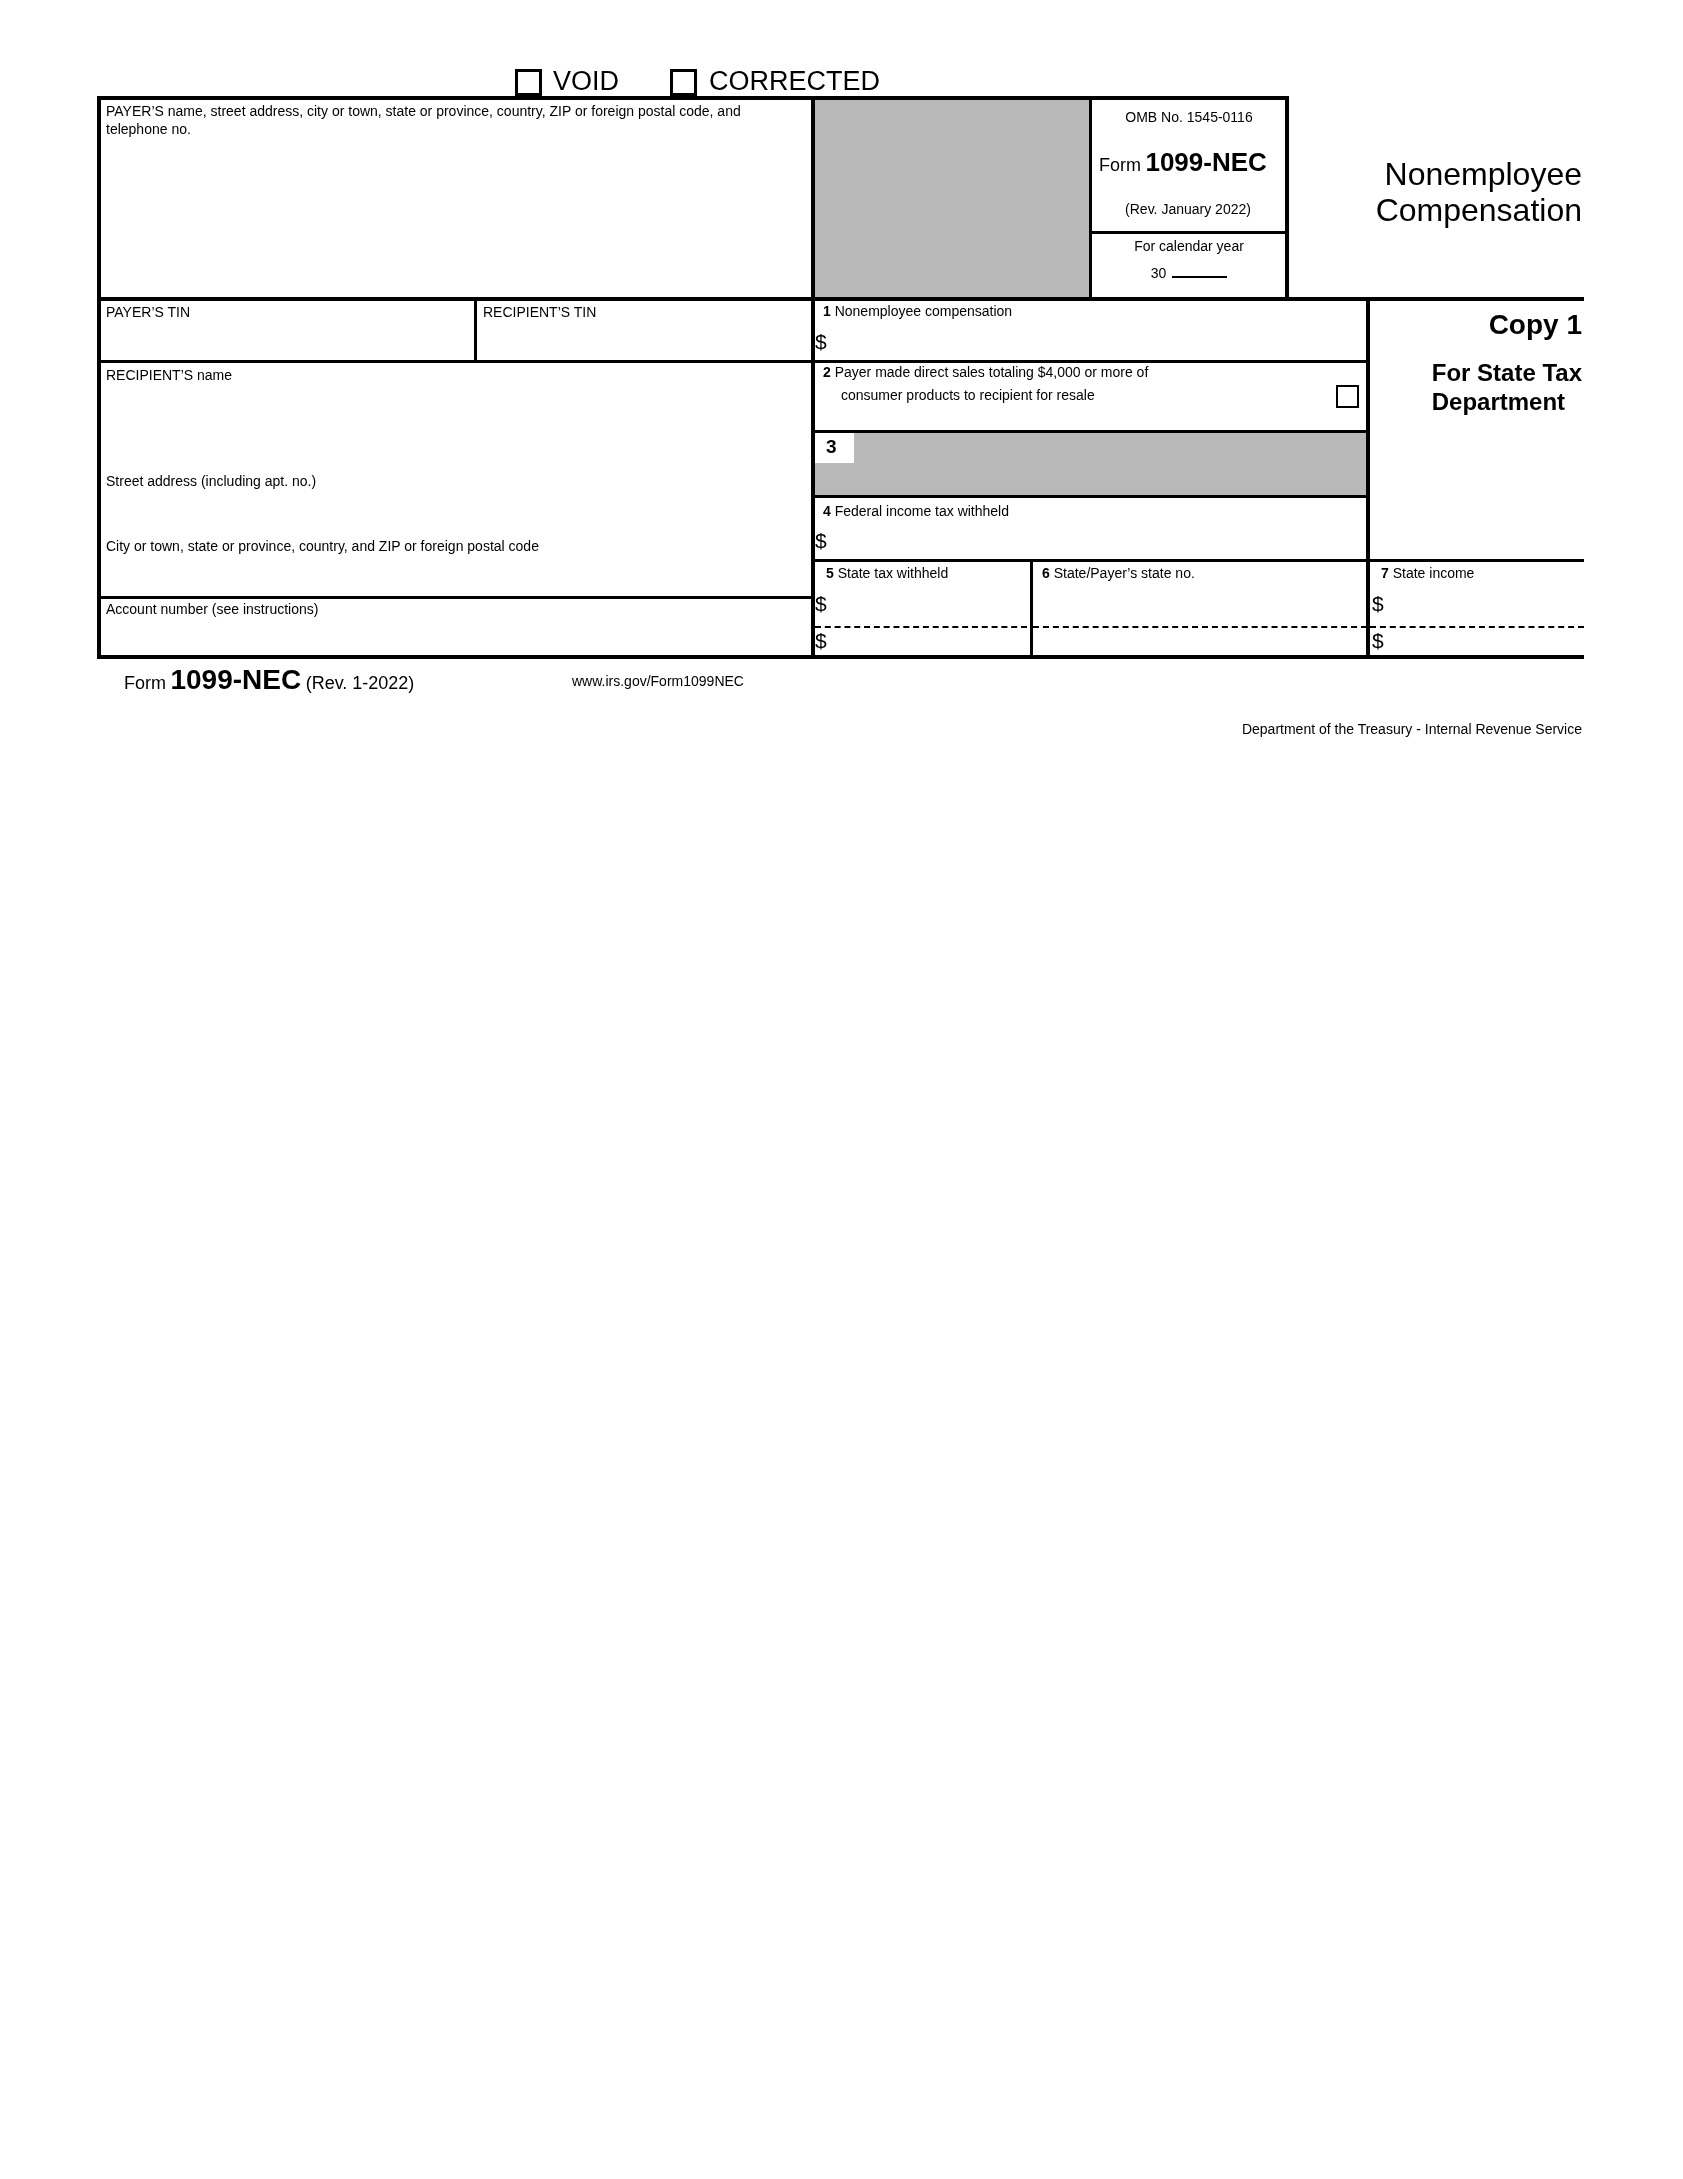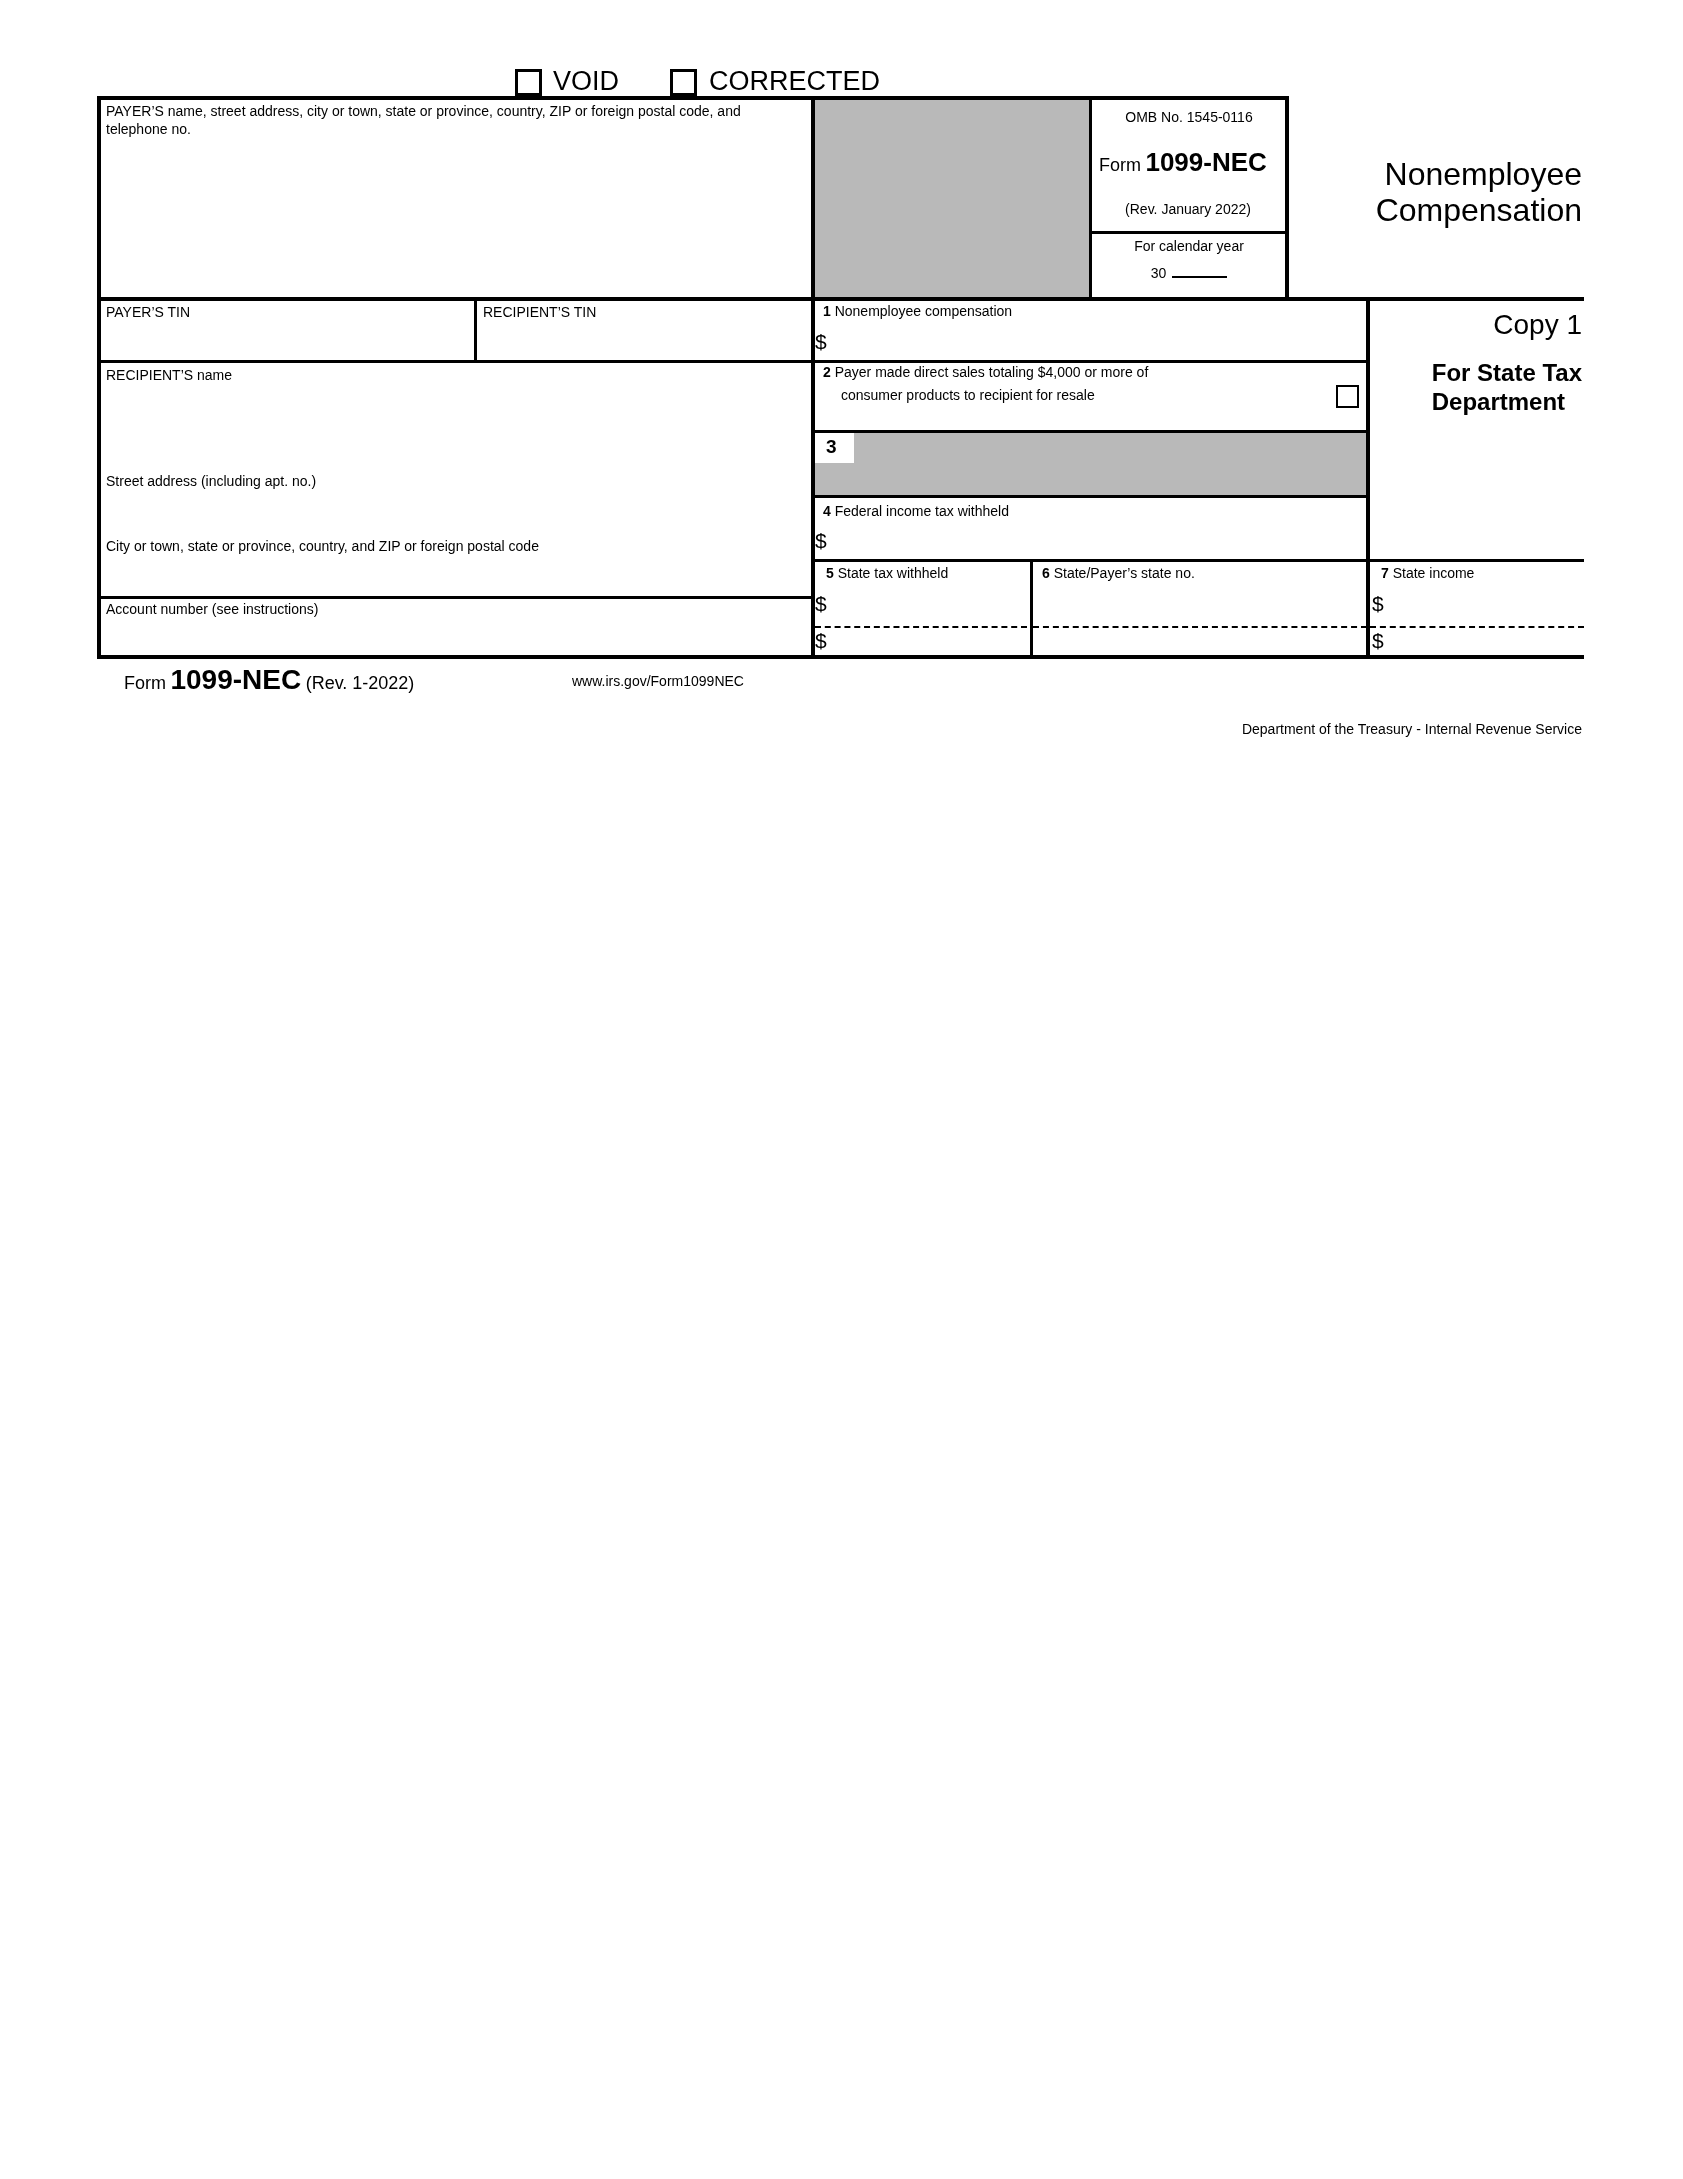--- a/index.html
+++ b/index.html
@@ -9,21 +9,21 @@
   .vline{position:absolute;background:#000;}
   .dash{position:absolute;border-top:2px dashed #000;height:0;}
   .gray{position:absolute;background:#b9b9b9;}
   .cb{position:absolute;background:#fff;border:3px solid #000;box-sizing:border-box;}
   .cb.small{border-width:2px;}
   .lbl{position:absolute;font-size:14px;line-height:1.25;white-space:nowrap;}
   .wrap{white-space:normal;}
   .num{font-weight:bold;}
   .dollar{position:absolute;font-size:21px;}
   .big-title{position:absolute;font-size:32px;font-weight:normal;line-height:36px;text-align:right;}
-  .copy-title{position:absolute;font-size:28px;font-weight:normal;text-align:center;}
+  .copy-title{position:absolute;font-size:28px;font-weight:bold;text-align:center;}
   .copy-sub{position:absolute;font-size:24px;font-weight:bold;line-height:29px;text-align:left;}
   .cbox-label{position:absolute;font-size:27px;font-weight:normal;}
   .center{text-align:center;}
   .field{position:absolute;background:transparent;}
   .year-blank{display:inline-block;width:55px;height:16px;border-bottom:2px solid #000;margin-left:6px;}
   .notch{position:absolute;background:#fff;font-weight:bold;font-size:19px;padding:3px 0 0 12px;box-sizing:border-box;}
   .baseline-row{position:absolute;white-space:nowrap;}
   .baseline-row .sm{font-size:18px;}
   .baseline-row .bg{font-size:28px;font-weight:bold;}
   .omb-form .sm{font-size:18px;}

